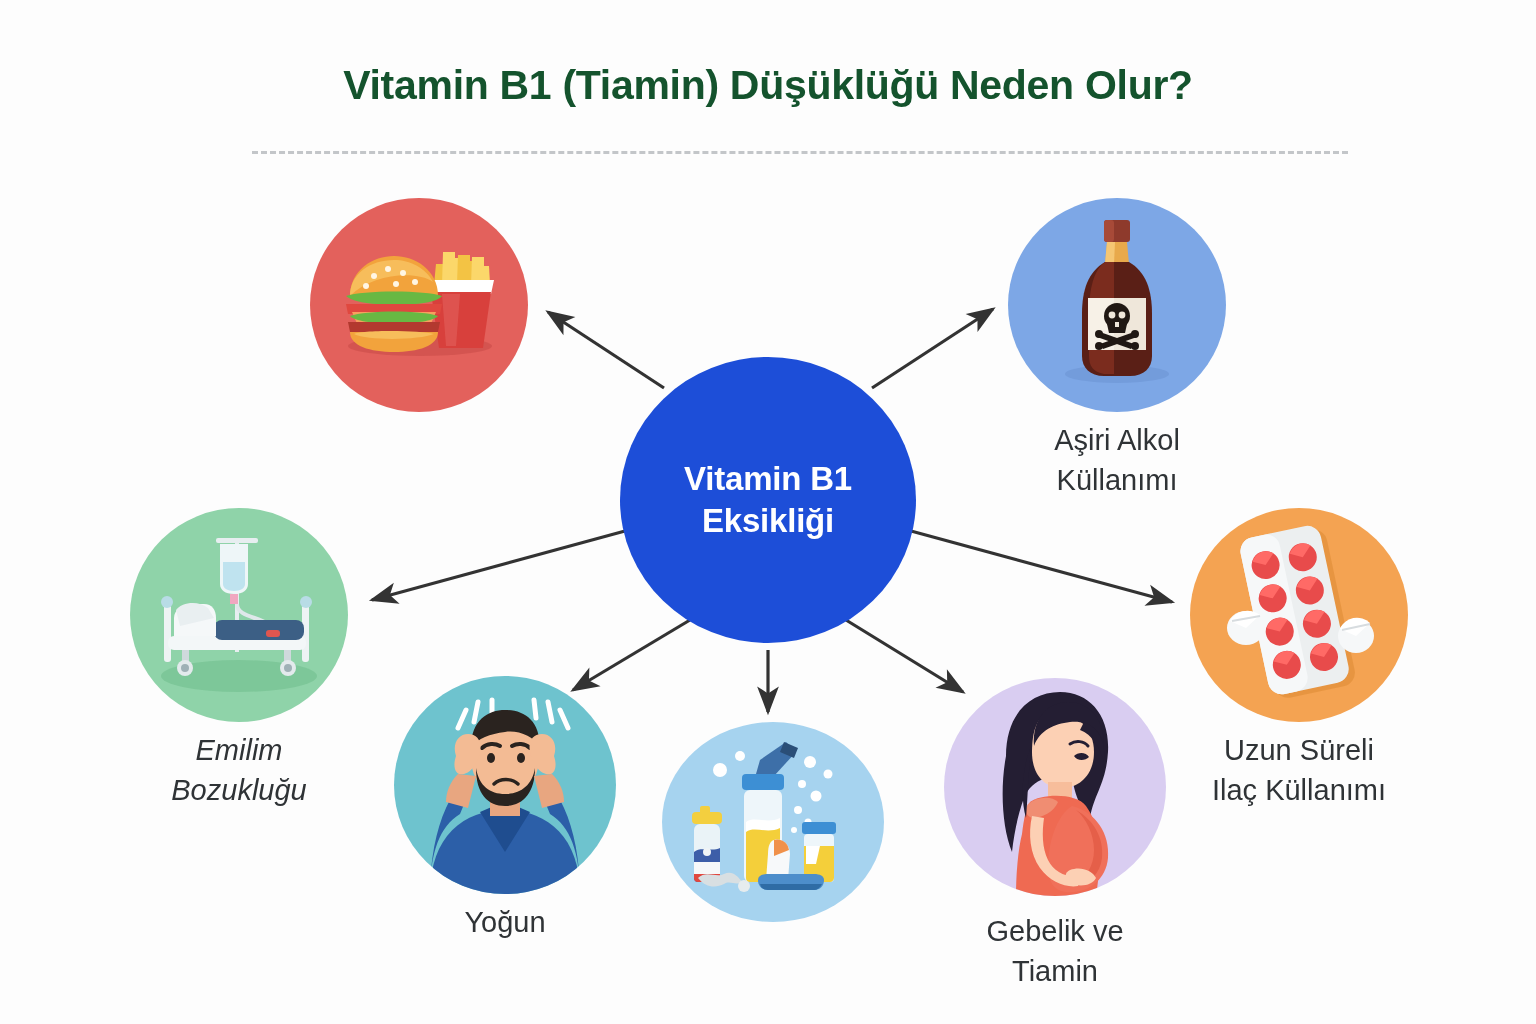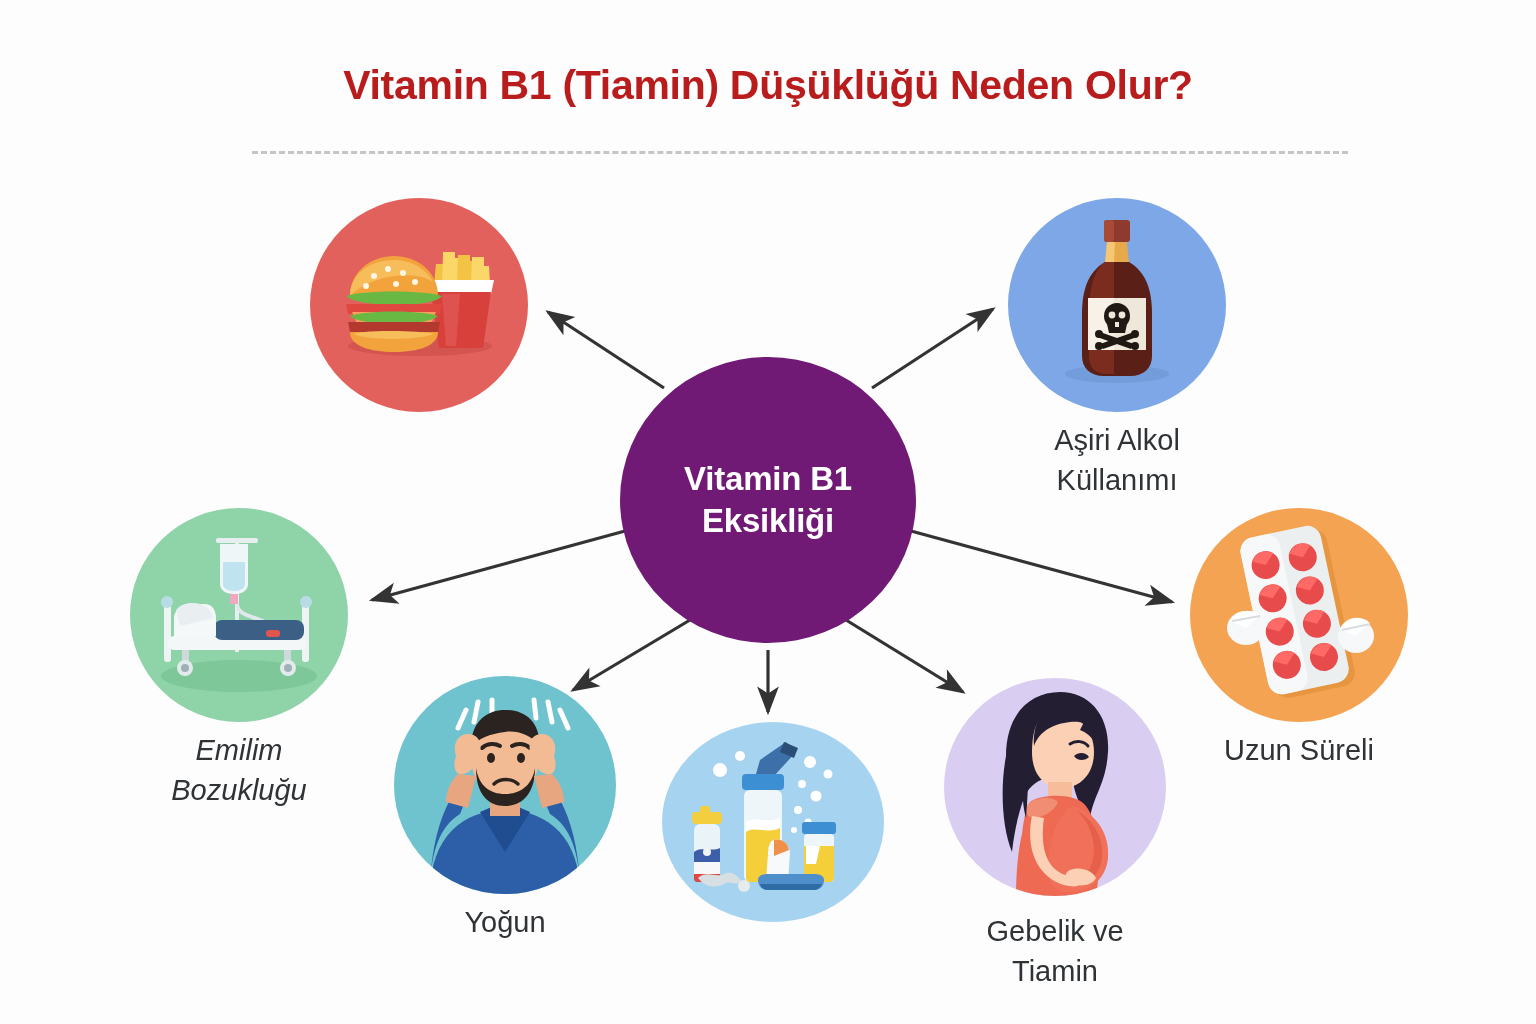--- a/index.html
+++ b/index.html
@@ -18,21 +18,21 @@
 
   
   #page-title {
     position: absolute;
     top: 62px;
     left: 0;
     width: 1536px;
     text-align: center;
     font-size: 41px;
     font-weight: bold;
-    color: #b91c1c;
+    color: #14532d;
     letter-spacing: -0.3px;
     white-space: nowrap;
   }
   #title-divider {
     position: absolute;
     top: 151px;
     left: 252px;
     width: 1096px;
     height: 0;
     border-top: 3px dashed #c3c6c9;
@@ -48,21 +48,21 @@
   }
 
   
   #center-node {
     position: absolute;
     left: 620px;
     top: 357px;
     width: 296px;
     height: 286px;
     border-radius: 50%;
-    background: #701a75;
+    background: #1d4ed8;
     display: flex;
     flex-direction: column;
     align-items: center;
     justify-content: center;
     color: #ffffff;
     text-align: center;
     z-index: 5;
   }
   #center-node .cn-line {
     font-size: 33px;
@@ -303,20 +303,21 @@
       <ellipse cx="56" cy="120" rx="19" ry="17" fill="#f6f8f9"></ellipse>
       <path d="M40,113 A19,17 0 0,1 70,107 L56,120 Z" fill="#ffffff"></path>
       <path d="M42,113 L70,108" stroke="#d7dcdf" stroke-width="2"></path>
       <ellipse cx="166" cy="128" rx="18" ry="17" fill="#f6f8f9"></ellipse>
       <path d="M150,121 A18,17 0 0,1 180,115 L166,128 Z" fill="#ffffff"></path>
       <path d="M152,122 L180,116" stroke="#d7dcdf" stroke-width="2"></path>
     </svg>
   </div>
   <div class="label">
     <div>Uzun Süreli</div>
+    <div>Ilaç Küllanımı</div>
   </div>
 </div>
 
 <div class="node" id="node-stress">
   <div class="bubble">
     <svg viewBox="0 0 222 218">
 
       <g stroke="#ffffff" stroke-width="5" stroke-linecap="round">
         <line x1="72" y1="34" x2="64" y2="52"></line>
         <line x1="84" y1="26" x2="80" y2="46"></line>

